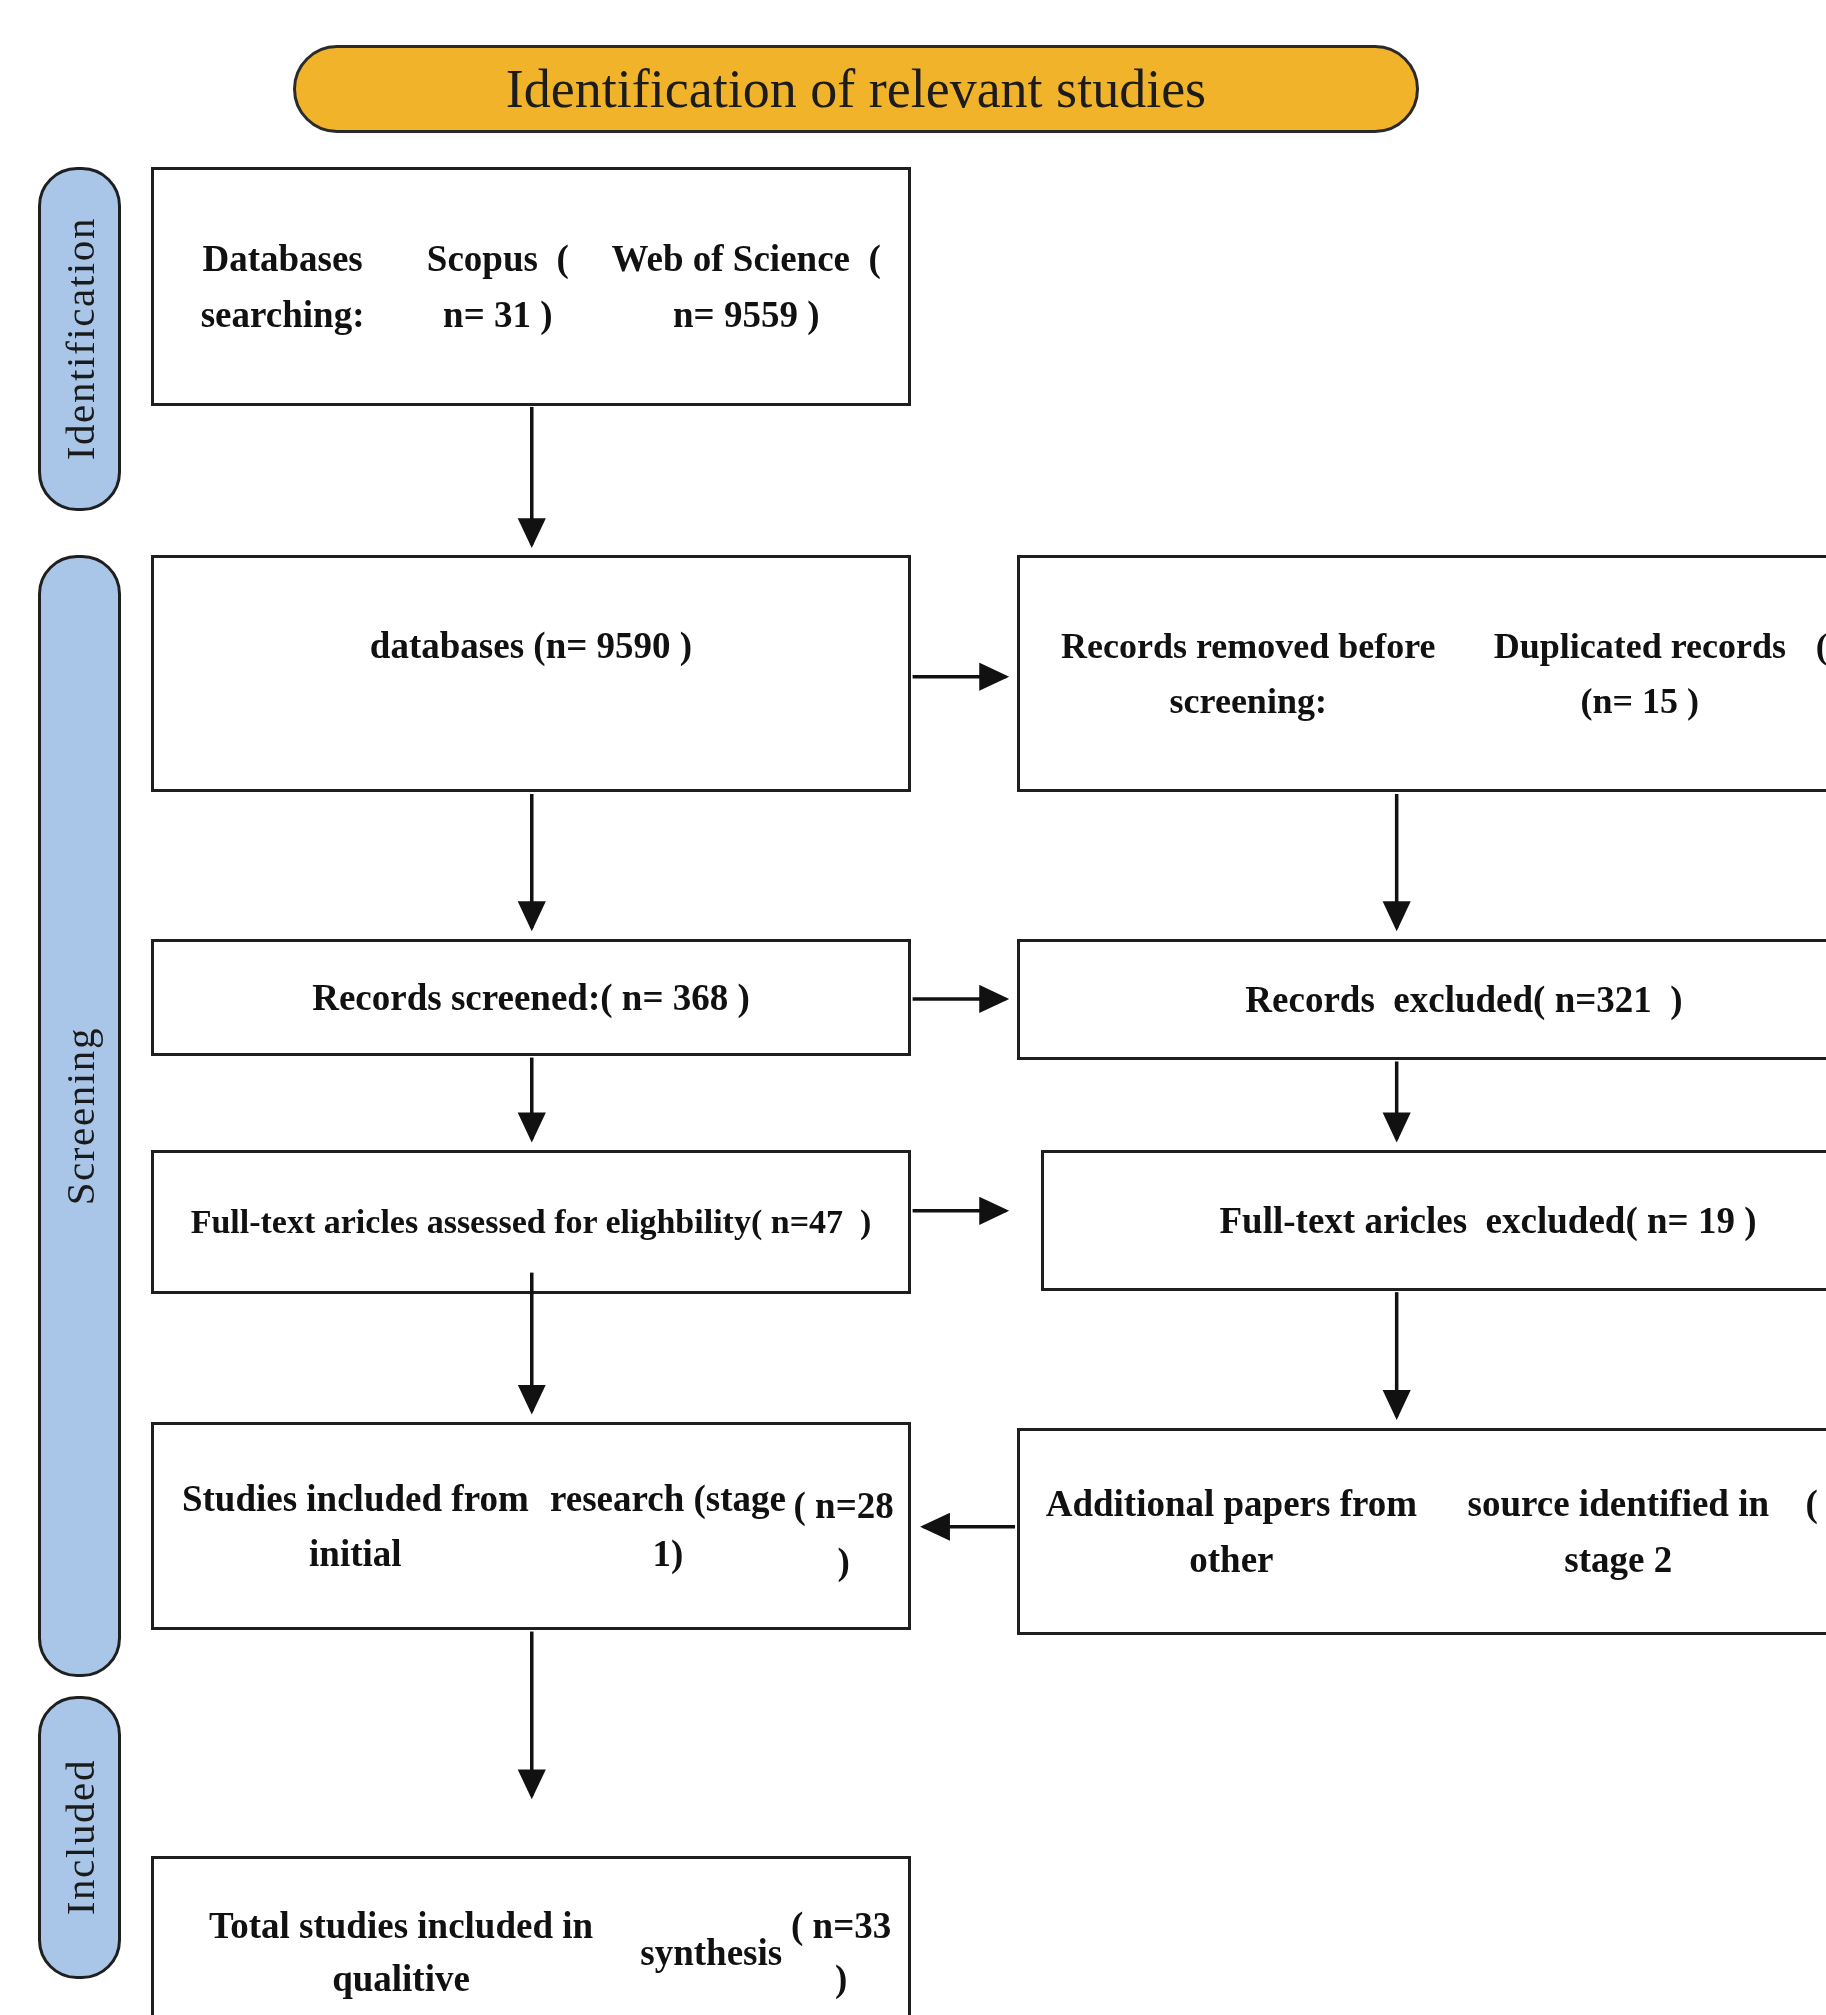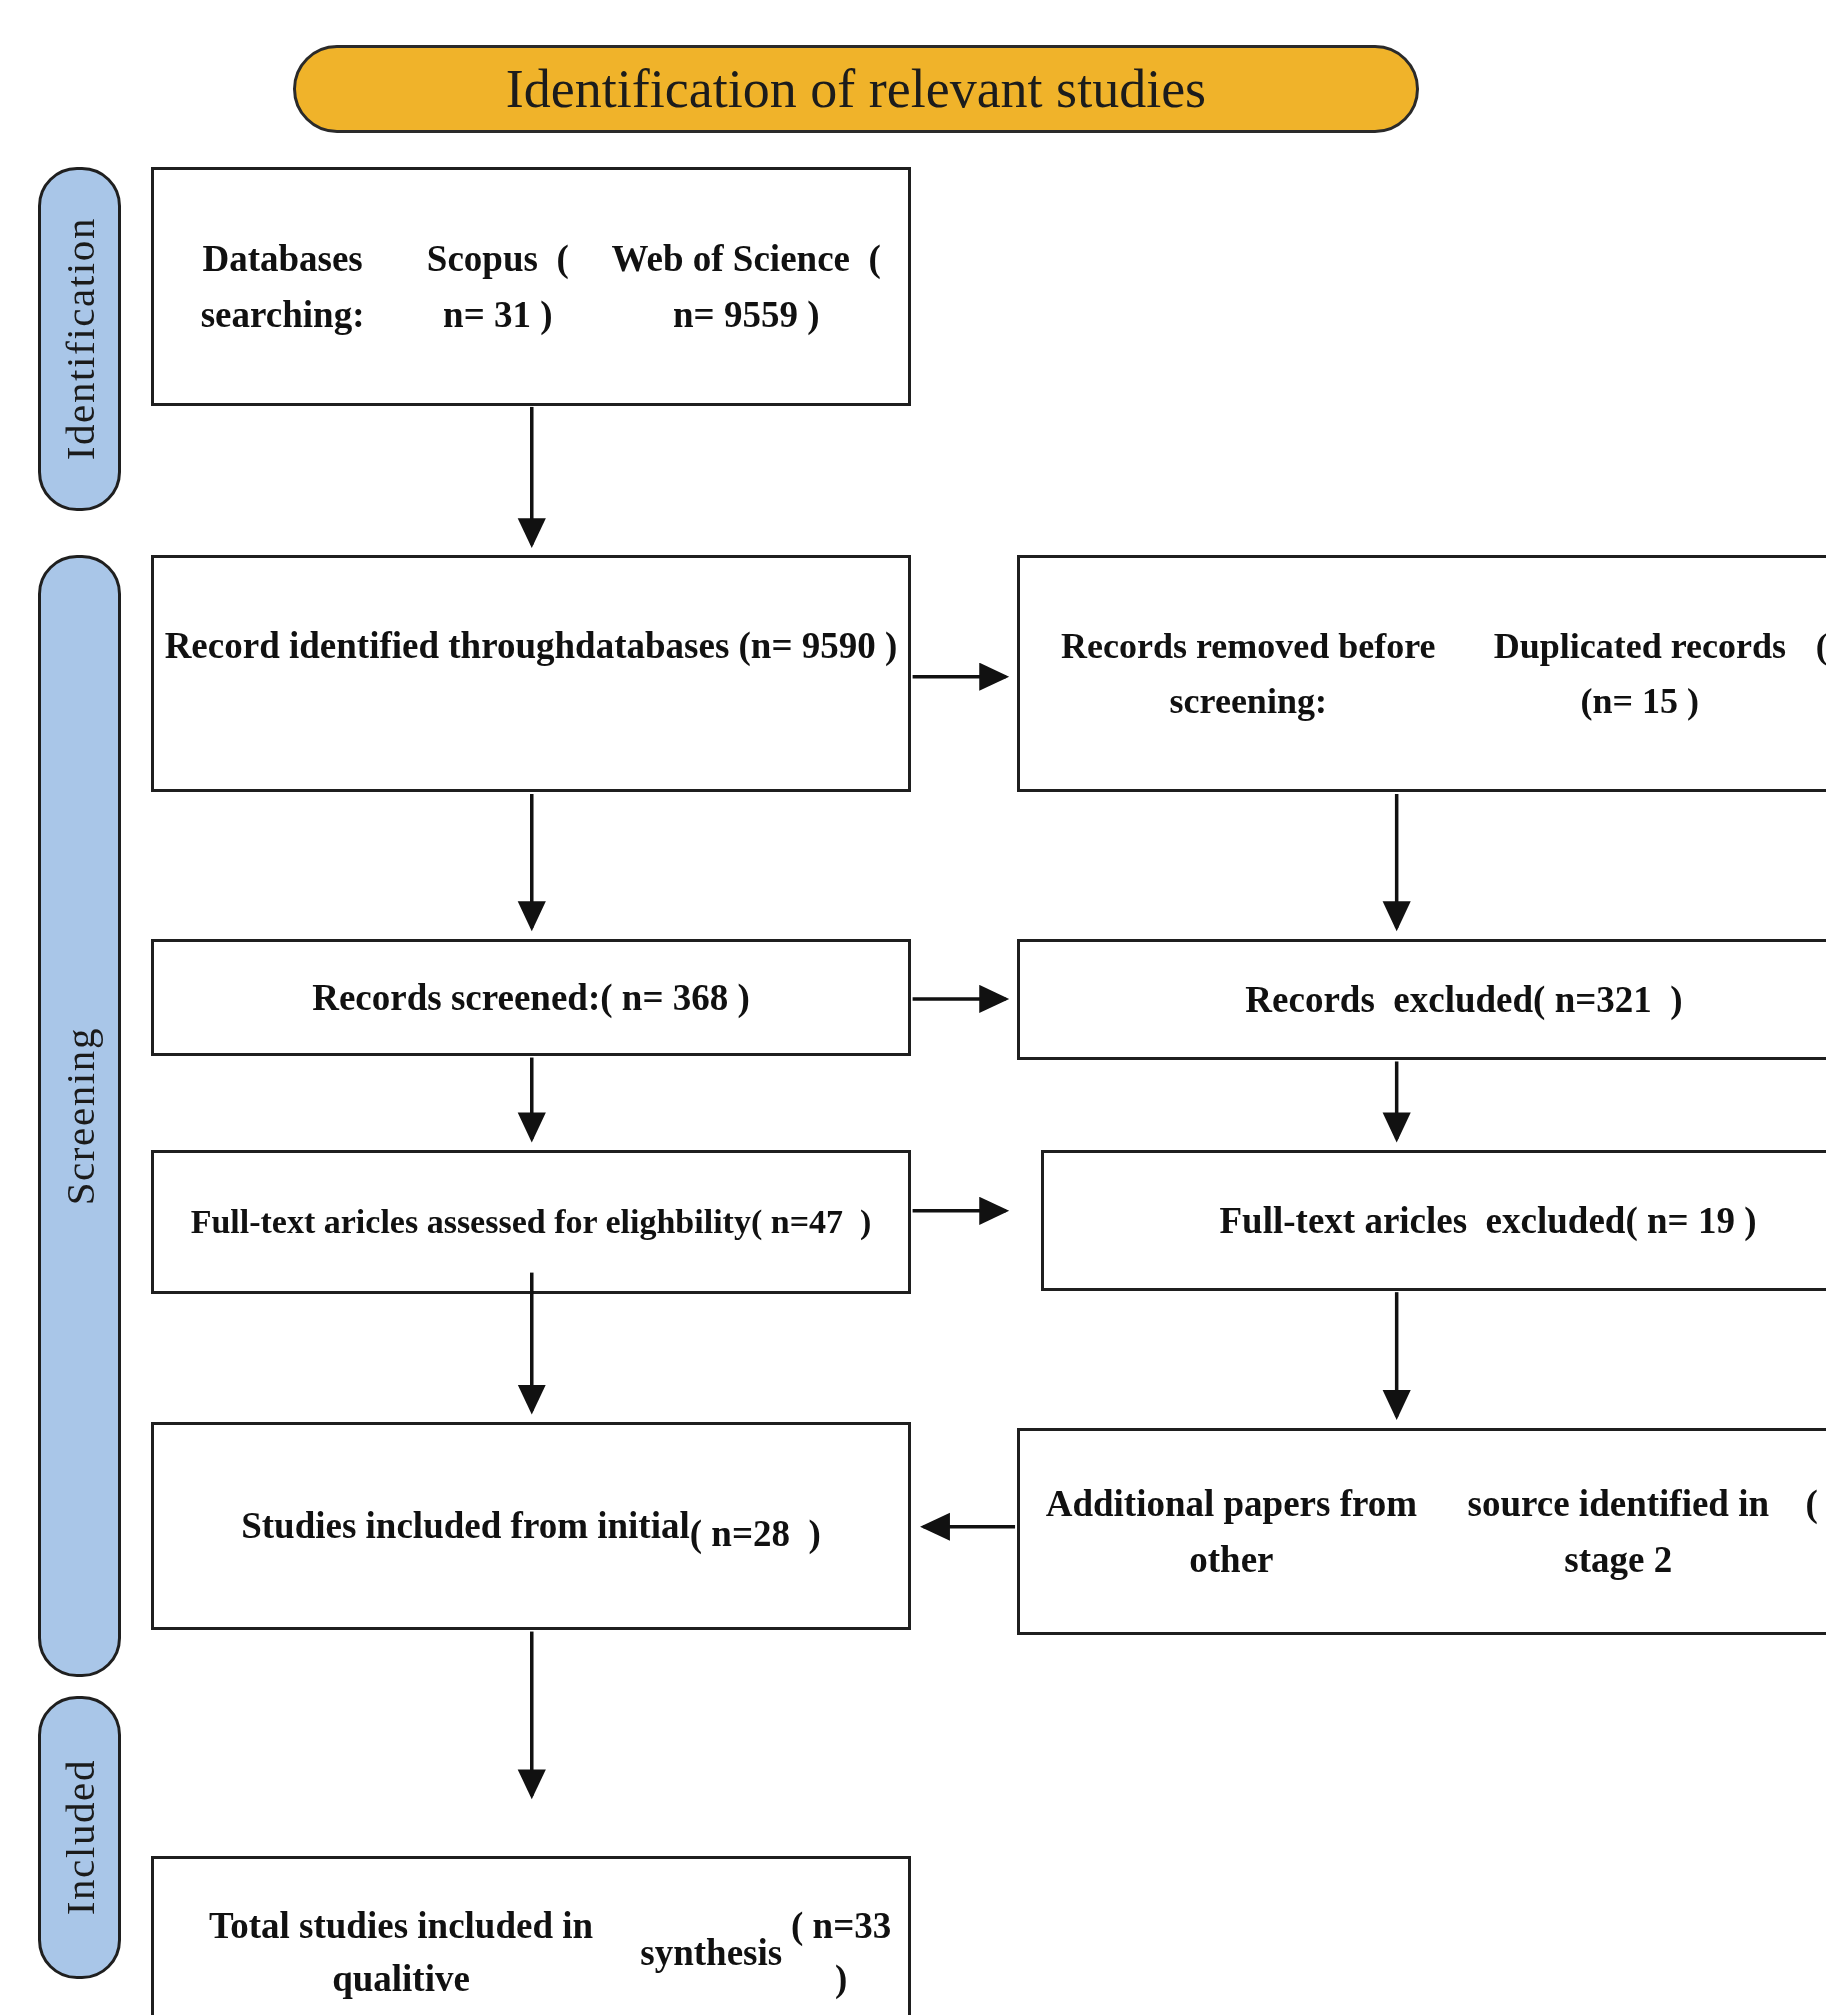--- a/index.html
+++ b/index.html
@@ -108,36 +108,36 @@
     <span class="stage-label">Included</span>
   </div>
 
   <div class="box col-left box-databases">
     <div class="line">Databases searching:</div>
     <div class="line">Scopus  ( n= 31 )</div>
     <div class="line">Web of Science  ( n= 9559 )</div>
   </div>
 
   <div class="box col-left box-identified">
-    <div class="line">Record identified through</div>
     <div class="line">databases (n= 9590 )</div>
   </div>
 
   <div class="box col-left box-screened">
     <div class="line">Records screened:</div>
     <div class="line">( n= 368 )</div>
   </div>
 
   <div class="box col-left box-assessed">
     <div class="line">Full-text aricles assessed for elighbility</div>
     <div class="line">( n=47  )</div>
   </div>
 
   <div class="box col-left box-stage1">
     <div class="line">Studies included from initial</div>
+    <div class="line">research (stage 1)</div>
     <div class="line gap-top">( n=28  )</div>
   </div>
 
   <div class="box col-left box-total">
     <div class="line">Total studies included in qualitive</div>
     <div class="line">synthesis</div>
     <div class="line">( n=33  )</div>
   </div>
 
   <div class="box col-right box-removed">

